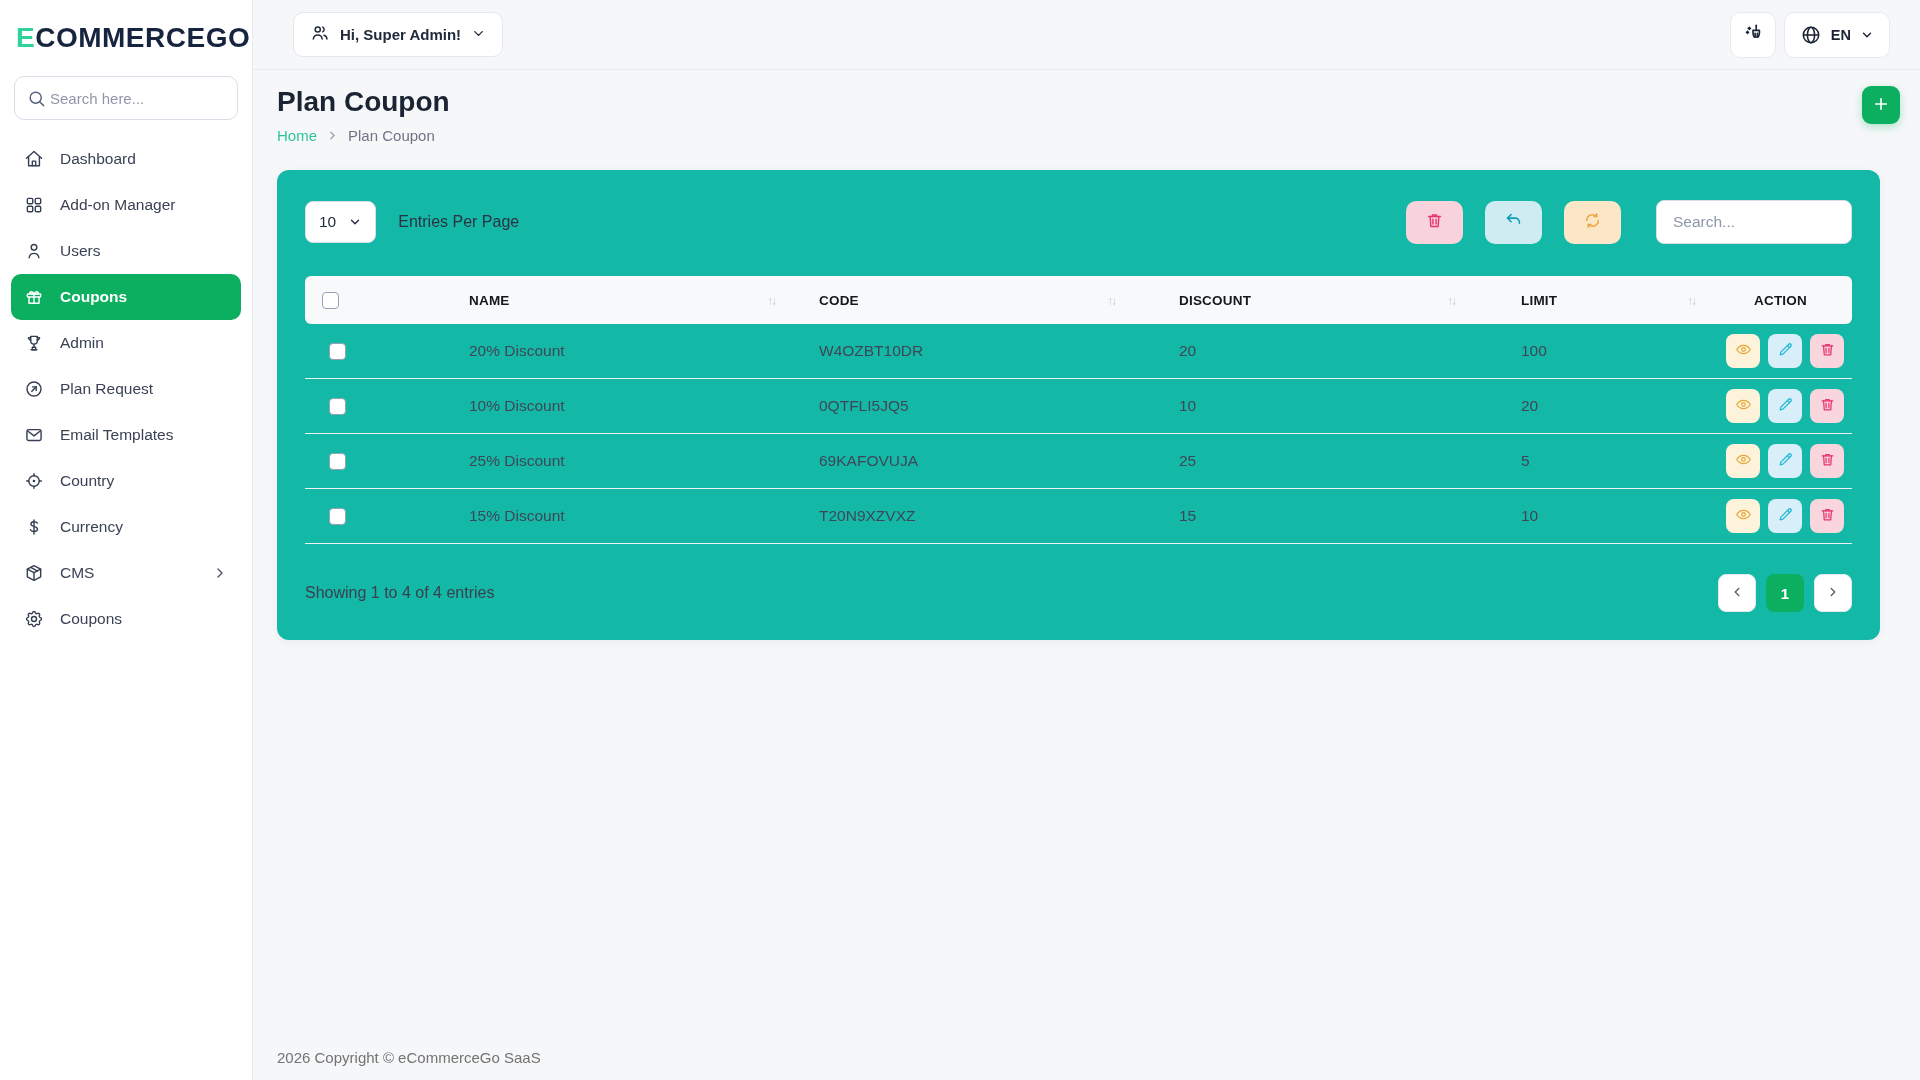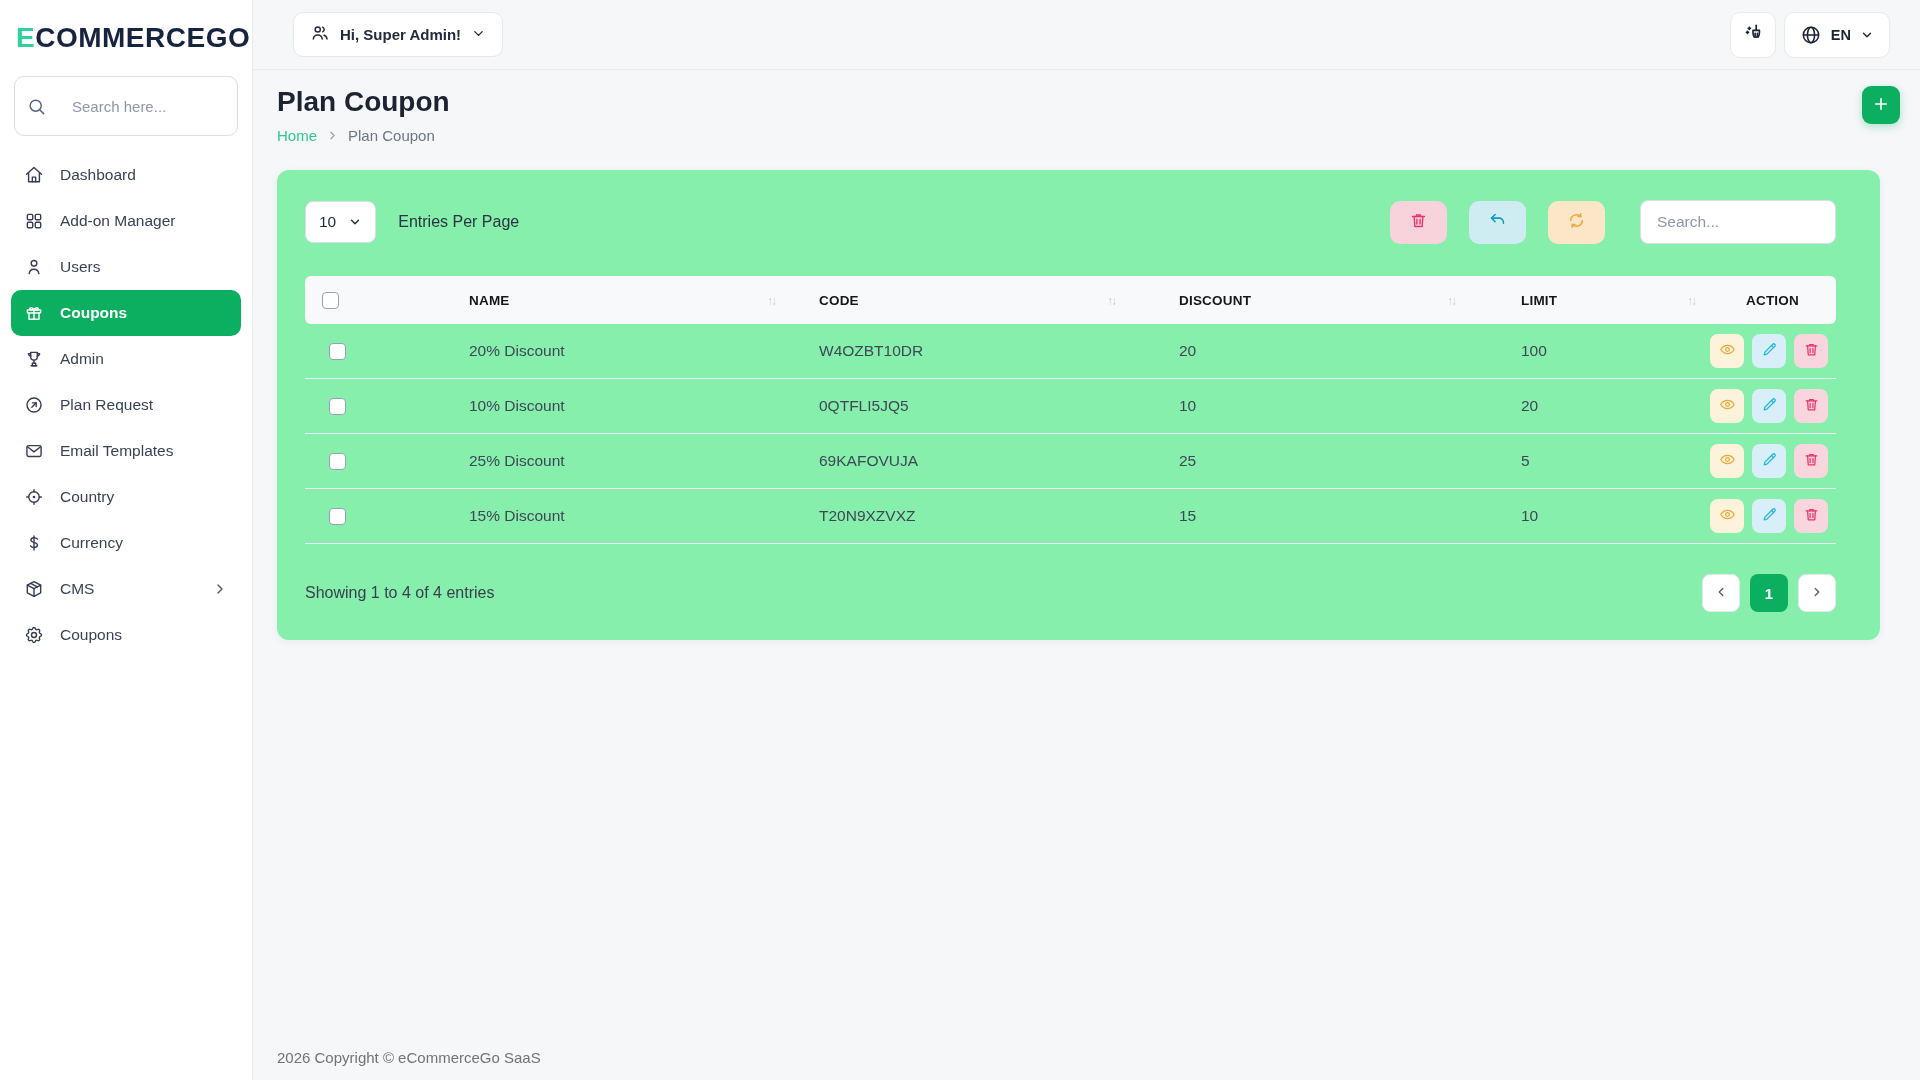--- a/index.html
+++ b/index.html
@@ -4,21 +4,21 @@
 <style>
   * { margin:0; padding:0; box-sizing:border-box; }
   html,body { width:1920px; height:1080px; overflow:hidden; }
   body { font-family:"Liberation Sans","DejaVu Sans",sans-serif; background:#f6f7f9; color:#3a4255; }
   .app { position:relative; width:1920px; height:1080px; }
 
   
   .sidebar { position:absolute; left:0; top:0; width:253px; height:1080px; background:#fff; border-right:1px solid #e8eaf0; z-index:5; }
   .logo { padding:22px 16px 14px 16px; font-size:28px; font-weight:800; letter-spacing:.5px; color:#16243f; white-space:nowrap; }
   .logo .accent { color:#2fd29c; }
-  .side-search { margin:8px 14px 14px 14px; height:60px; border:1px solid #d9dee8; border-radius:10px; background:#fff; display:flex; align-items:center; gap:26px; padding:0 12px; }
+  .side-search { margin:8px 14px 14px 14px; height:44px; border:1px solid #d9dee8; border-radius:10px; background:#fff; display:flex; align-items:center; gap:4px; padding:0 12px; }
   .side-search svg { width:19px; height:19px; color:#54607a; flex:none; }
   .side-search input { border:0; outline:0; width:100%; font-size:15px; color:#3a4255; background:transparent; font-family:inherit; }
   .side-search input::placeholder { color:#8e96a8; }
   .nav { margin-top:16px; }
   .nav-item { display:flex; align-items:center; gap:16px; height:46px; margin:0 11px; padding:0 13px; border-radius:10px; font-size:15.5px; color:#3a4255; cursor:pointer; }
   .nav-item .nav-ic { width:20px; height:20px; flex:none; color:#353e52; }
   .nav-item .nav-ic svg { width:20px; height:20px; }
   .nav-item.active { background:#0caf60; color:#fff; font-weight:700; }
   .nav-item.active .nav-ic { color:#fff; }
   .nav-chev { margin-left:auto; width:16px; height:16px; color:#4a5369; }
@@ -40,21 +40,21 @@
   .page-head { position:relative; padding:16px 24px 0 24px; }
   .page-title { font-size:28px; font-weight:700; color:#1b2433; }
   .breadcrumb { display:flex; align-items:center; gap:9px; margin-top:9px; font-size:15px; }
   .breadcrumb .home { color:#2fc694; cursor:pointer; }
   .breadcrumb .sep svg { width:13px; height:13px; color:#9aa2b1; display:block; }
   .breadcrumb .current { color:#6d7585; }
   .add-btn { position:absolute; right:20px; top:16px; width:38px; height:38px; border:0; border-radius:9px; background:#0caf60; color:#fff; display:flex; align-items:center; justify-content:center; cursor:pointer; box-shadow:0 3px 8px rgba(12,175,96,.3); }
   .add-btn svg { width:18px; height:18px; }
 
   
-  .card { margin:26px 40px 0 24px; background:#86efac; border-radius:12px; box-shadow:0 2px 8px rgba(25,39,70,.06); padding:30px 44px 28px 28px; }
+  .card { margin:26px 40px 0 24px; background:#14b8a6; border-radius:12px; box-shadow:0 2px 8px rgba(25,39,70,.06); padding:30px 28px 28px 28px; }
   .controls { display:flex; align-items:center; }
   .pp-select { display:flex; align-items:center; gap:12px; border:1px solid #d9dee8; border-radius:8px; height:42px; padding:0 13px; font-size:15.5px; color:#222b3c; cursor:pointer; background:#fff; }
   .pp-select svg { width:14px; height:14px; color:#222b3c; }
   .pp-label { margin-left:22px; font-size:16px; color:#2b3342; }
   .controls-right { margin-left:auto; display:flex; align-items:center; gap:22px; }
   .bulk-btn { width:57px; height:43px; border:0; border-radius:10px; display:flex; align-items:center; justify-content:center; cursor:pointer; }
   .bulk-btn svg { width:19px; height:19px; }
   .bulk-del { background:#f8d3dc; color:#e8356d; }
   .bulk-undo { background:#cfecf2; color:#0d9db8; }
   .bulk-refresh { background:#fbe7c8; color:#f2a33c; }

